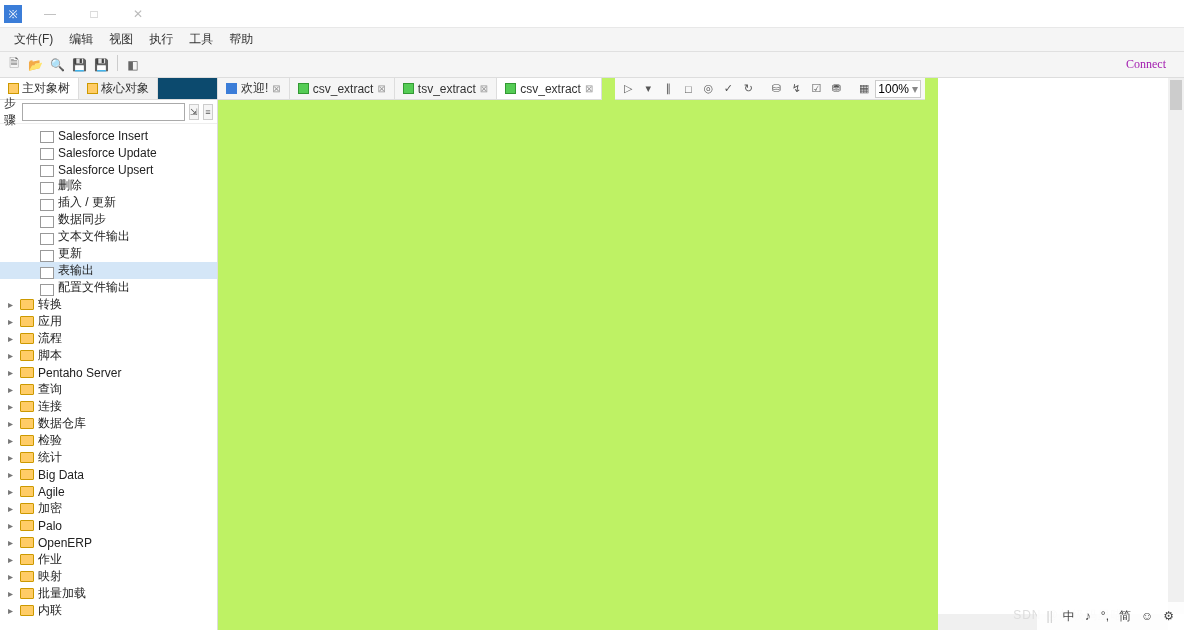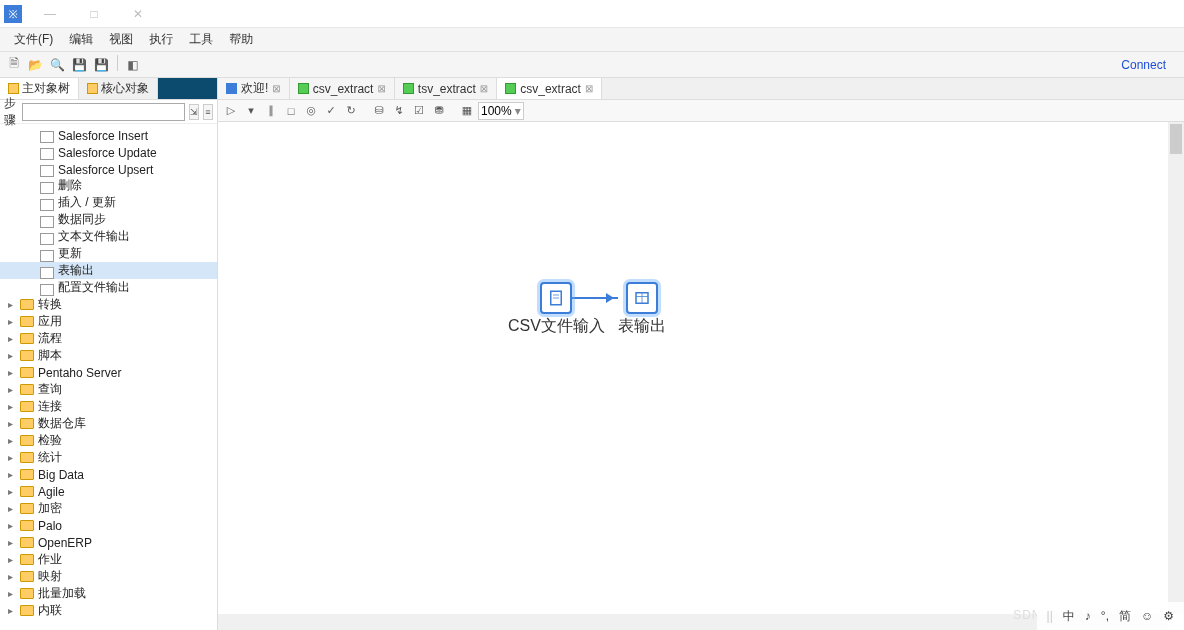--- a/index.html
+++ b/index.html
@@ -13,21 +13,21 @@
 
 
 .menubar { height: 24px; background: #f5f5f5; display: flex; align-items: center; padding: 0 6px; gap: 0; border-bottom: 1px solid #e0e0e0; }
 .menubar span { padding: 3px 8px; color: #333; }
 
 
 .toolbar { height: 26px; background: #f5f5f5; display: flex; align-items: center; padding: 0 4px; border-bottom: 1px solid #ddd; justify-content: space-between; }
 .toolbar .left { display: flex; gap: 2px; }
 .toolbar .tbtn { width: 20px; height: 20px; display: inline-flex; align-items: center; justify-content: center; color: #666; border: 1px solid transparent; }
 .toolbar .sep { width: 1px; height: 16px; background: #ccc; margin: 0 3px; }
-.toolbar .connect { color: #1d4ed8; padding: 0 14px; }
+.toolbar .connect { color: #a21caf; padding: 0 14px; font-family: Liberation Serif, serif; }
 
 
 .main { display: flex; height: 552px; }
 
 
 .sidebar { width: 218px; background: #fff; border-right: 1px solid #ddd; display: flex; flex-direction: column; }
 .side-tabs { height: 22px; display: flex; border-bottom: 1px solid #ddd; background: #0c4a6e; }
 .side-tab { padding: 3px 8px; border-right: 1px solid #ddd; background: #fff; display: flex; align-items: center; gap: 3px; color: #333; }
 .side-tab.inactive { background: #f0f0f0; text-align: right; }
 .side-tab .ticon { width: 11px; height: 11px; display: inline-block; background: #fc6; border: 1px solid #c90; }
@@ -43,21 +43,21 @@
 .tree::-webkit-scrollbar-thumb { background: #ccc; }
 .tree-item { display: flex; align-items: flex-end; height: 17px; padding-left: 40px; color: #222; white-space: nowrap; }
 .tree-item.selected { background: #d4e6f7; }
 .tree-item .ticon { width: 14px; height: 12px; margin-right: 4px; display: inline-block; }
 .ic-leaf { background: #fff; border: 1px solid #999; }
 .tree-folder { display: flex; align-items: center; height: 17px; padding-left: 8px; color: #222; }
 .tree-folder .chevron { width: 12px; color: #777; font-size: 10px; }
 .tree-folder .ficon { width: 14px; height: 11px; margin-right: 4px; background: #fc6; border: 1px solid #c90; border-radius: 1px; display: inline-block; }
 
 
-.canvas-area { flex: 1; display: flex; flex-direction: column; background: #5eead4; position: relative; }
+.canvas-area { flex: 1; display: flex; background: #bef264; position: relative; gap: 13px; }
 .ctabs { height: 22px; display: flex; background: #f0f0f0; border-bottom: 1px solid #ddd; }
 .ctab { padding: 0 8px; display: flex; align-items: center; gap: 4px; border-right: 1px solid #ddd; background: #f5f5f5; color: #333; }
 .ctab.active { background: #fff; }
 .ctab .ticon { width: 11px; height: 11px; display: inline-block; }
 .ticon-blue { background: #3b7dd8; }
 .ticon-green { background: #5c5; border: 1px solid #393; }
 .ctab .close { color: #999; font-size: 10px; }
 
 .ctoolbar { height: 22px; display: flex; align-items: center; gap: 2px; padding: 0 4px; border-bottom: 1px solid #ddd; background: #f8f8f8; }
 .ctoolbar .cbtn { width: 18px; height: 18px; display: inline-flex; align-items: center; justify-content: center; color: #555; font-size: 11px; }

